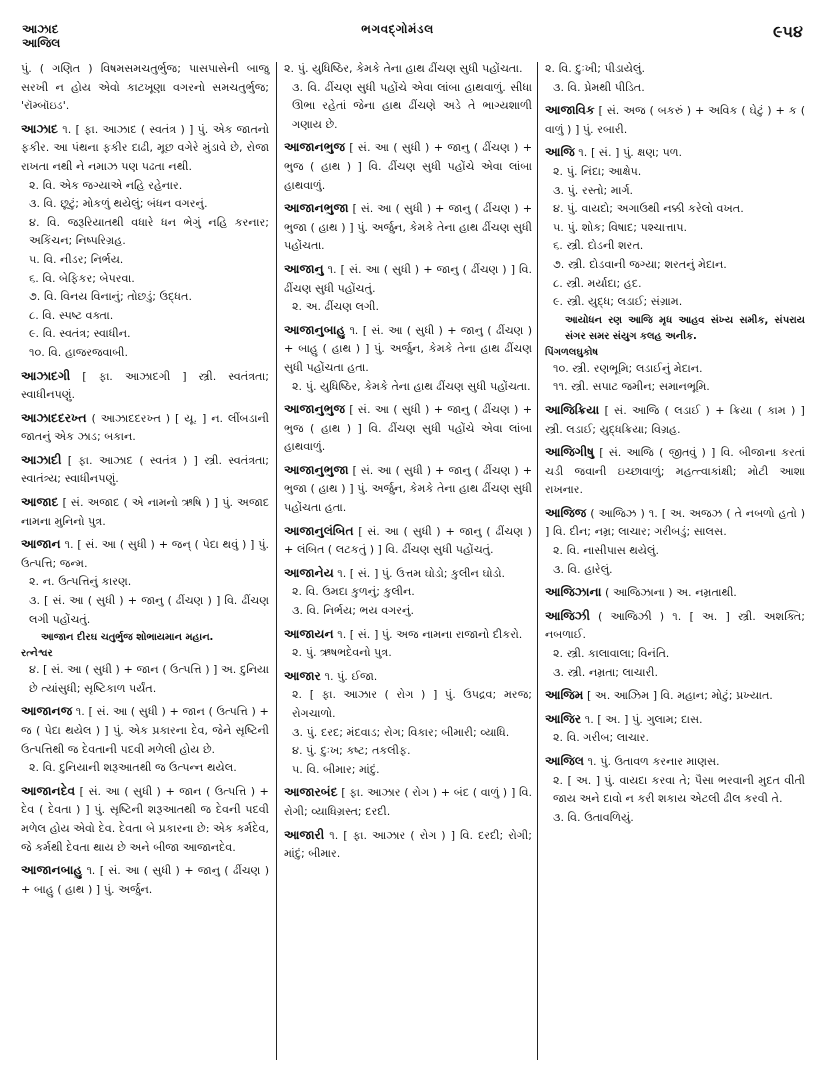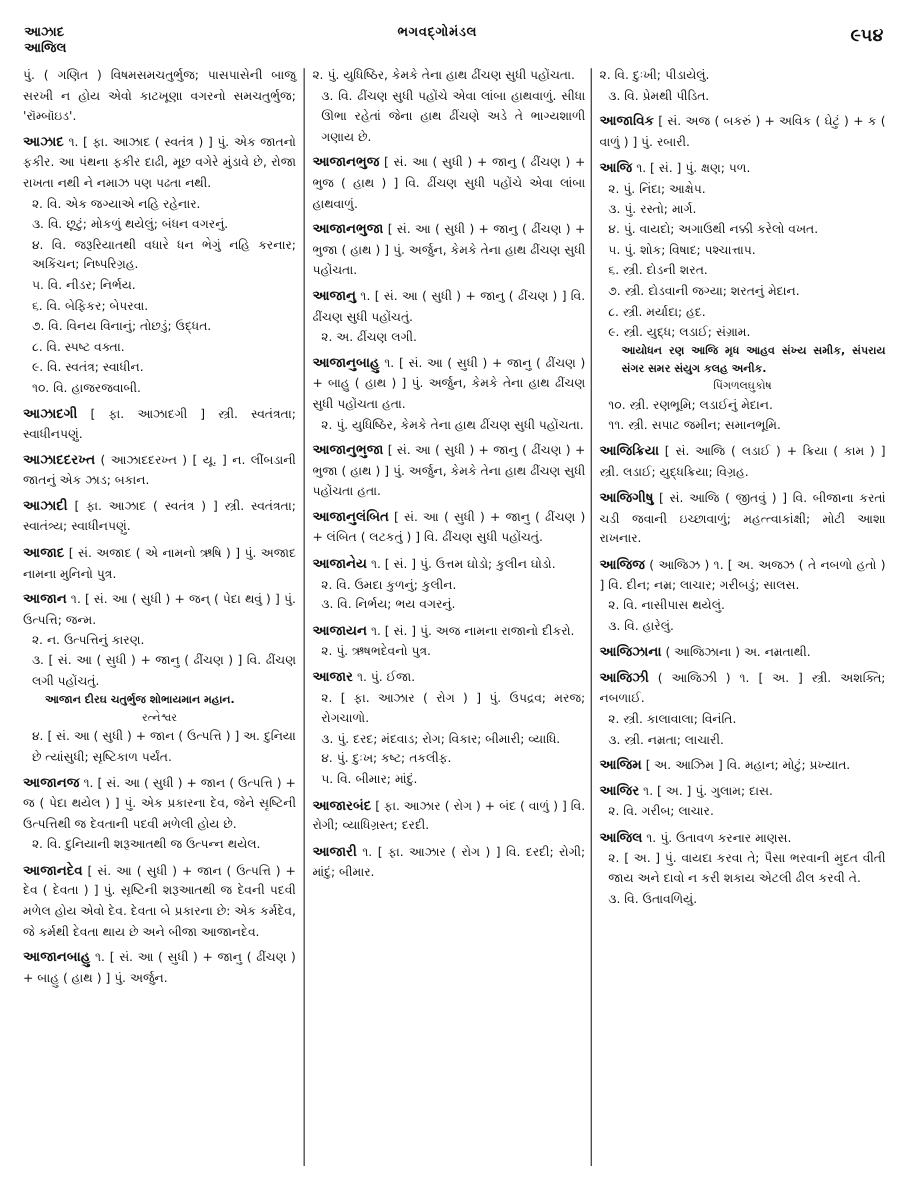--- a/index.html
+++ b/index.html
@@ -12,21 +12,21 @@
   .col { position:absolute; top:60px; font-size:11.2px; line-height:18.6px; }
   .c1 { left:21px; width:248px; }
   .c2 { left:284px; width:248px; }
   .c3 { left:545px; width:260px; }
   .rule { position:absolute; top:62px; height:998px; width:1px; background:#222; }
   .r1 { left:276px; } .r2 { left:537px; }
   .entry { margin:0 0 4px 0; text-align:justify; }
   .hw { font-weight:bold; font-size:12.2px;margin-top:32px; }
   .sense { display:block; padding-left:8px; text-indent:0; }
   .quote { display:block; padding-left:20px; font-size:10px; font-weight:bold; line-height:16px; }
-  .src { display:block; text-align:center; font-size:10px; font-weight:normal; line-height:16px; }
+  .src { display:block; text-align:left; font-size:10px; font-weight:bold; line-height:16px; }
 </style>
 </head>
 <body>
 
 <div class="hdr">
   <div class="guide g1">આઝાદ</div>
   <div class="guide g2">આજિલ</div>
   <div class="title">ભગવદ્ગોમંડલ</div>
   <div class="pageno">૯૫૪</div>
 </div>
@@ -45,20 +45,21 @@
     <div class="entry"><span class="hw">આજાનજ</span> <span class="">૧. [ સં. આ ( સુધી ) + જાન ( ઉત્પત્તિ ) + જ ( પેદા થયેલ ) ] પું. એક પ્રકારના દેવ, જેને સૃષ્ટિની ઉત્પત્તિથી જ દેવતાની પદવી મળેલી હોય છે.</span><span class="sense">૨. વિ. દુનિયાની શરૂઆતથી જ ઉત્પન્ન થયેલ.</span></div>
     <div class="entry"><span class="hw">આજાનદેવ</span> <span class="">[ સં. આ ( સુધી ) + જાન ( ઉત્પત્તિ ) + દેવ ( દેવતા ) ] પું. સૃષ્ટિની શરૂઆતથી જ દેવની પદવી મળેલ હોય એવો દેવ. દેવતા બે પ્રકારના છે: એક કર્મદેવ, જે કર્મથી દેવતા થાય છે અને બીજા આજાનદેવ.</span></div>
     <div class="entry"><span class="hw">આજાનબાહુ</span> <span class="">૧. [ સં. આ ( સુધી ) + જાનુ ( ઢીંચણ ) + બાહુ ( હાથ ) ] પું. અર્જુન.</span></div>
   </div>
 <div class="col c2">
     <div class="entry"><span class="">૨. પું. યુધિષ્ઠિર, કેમકે તેના હાથ ઢીંચણ સુધી પહોંચતા.</span><span class="sense">૩. વિ. ઢીંચણ સુધી પહોંચે એવા લાંબા હાથવાળું. સીધા ઊભા રહેતાં જેના હાથ ઢીંચણે અડે તે ભાગ્યશાળી ગણાય છે.</span></div>
     <div class="entry"><span class="hw">આજાનભુજ</span> <span class="">[ સં. આ ( સુધી ) + જાનુ ( ઢીંચણ ) + ભુજ ( હાથ ) ] વિ. ઢીંચણ સુધી પહોંચે એવા લાંબા હાથવાળું.</span></div>
     <div class="entry"><span class="hw">આજાનભુજા</span> <span class="">[ સં. આ ( સુધી ) + જાનુ ( ઢીંચણ ) + ભુજા ( હાથ ) ] પું. અર્જુન, કેમકે તેના હાથ ઢીંચણ સુધી પહોંચતા.</span></div>
     <div class="entry"><span class="hw">આજાનુ</span> <span class="">૧. [ સં. આ ( સુધી ) + જાનુ ( ઢીંચણ ) ] વિ. ઢીંચણ સુધી પહોંચતું.</span><span class="sense">૨. અ. ઢીંચણ લગી.</span></div>
     <div class="entry"><span class="hw">આજાનુબાહુ</span> <span class="">૧. [ સં. આ ( સુધી ) + જાનુ ( ઢીંચણ ) + બાહુ ( હાથ ) ] પું. અર્જુન, કેમકે તેના હાથ ઢીંચણ સુધી પહોંચતા હતા.</span><span class="sense">૨. પું. યુધિષ્ઠિર, કેમકે તેના હાથ ઢીંચણ સુધી પહોંચતા.</span></div>
+    <div class="entry"><span class="hw">આજાનુભુજ</span> <span class="">[ સં. આ ( સુધી ) + જાનુ ( ઢીંચણ ) + ભુજ ( હાથ ) ] વિ. ઢીંચણ સુધી પહોંચે એવા લાંબા હાથવાળું.</span></div>
     <div class="entry"><span class="hw">આજાનુભુજા</span> <span class="">[ સં. આ ( સુધી ) + જાનુ ( ઢીંચણ ) + ભુજા ( હાથ ) ] પું. અર્જુન, કેમકે તેના હાથ ઢીંચણ સુધી પહોંચતા હતા.</span></div>
     <div class="entry"><span class="hw">આજાનુલંબિત</span> <span class="">[ સં. આ ( સુધી ) + જાનુ ( ઢીંચણ ) + લંબિત ( લટકતું ) ] વિ. ઢીંચણ સુધી પહોંચતું.</span></div>
     <div class="entry"><span class="hw">આજાનેય</span> <span class="">૧. [ સં. ] પું. ઉત્તમ ઘોડો; કુલીન ઘોડો.</span><span class="sense">૨. વિ. ઉમદા કુળનું; કુલીન.</span><span class="sense">૩. વિ. નિર્ભય; ભય વગરનું.</span></div>
     <div class="entry"><span class="hw">આજાયન</span> <span class="">૧. [ સં. ] પું. અજ નામના રાજાનો દીકરો.</span><span class="sense">૨. પું. ઋષભદેવનો પુત્ર.</span></div>
     <div class="entry"><span class="hw">આજાર</span> <span class="">૧. પું. ઈજા.</span><span class="sense">૨. [ ફા. આઝાર ( રોગ ) ] પું. ઉપદ્રવ; મરજ; રોગચાળો.</span><span class="sense">૩. પું. દરદ; મંદવાડ; રોગ; વિકાર; બીમારી; વ્યાધિ.</span><span class="sense">૪. પું. દુઃખ; કષ્ટ; તકલીફ.</span><span class="sense">૫. વિ. બીમાર; માંદું.</span></div>
     <div class="entry"><span class="hw">આજારબંદ</span> <span class="">[ ફા. આઝાર ( રોગ ) + બંદ ( વાળું ) ] વિ. રોગી; વ્યાધિગ્રસ્ત; દરદી.</span></div>
     <div class="entry"><span class="hw">આજારી</span> <span class="">૧. [ ફા. આઝાર ( રોગ ) ] વિ. દરદી; રોગી; માંદું; બીમાર.</span></div>
   </div>
 <div class="col c3">
     <div class="entry"><span class="">૨. વિ. દુઃખી; પીડાયેલું.</span><span class="sense">૩. વિ. પ્રેમથી પીડિત.</span></div>

